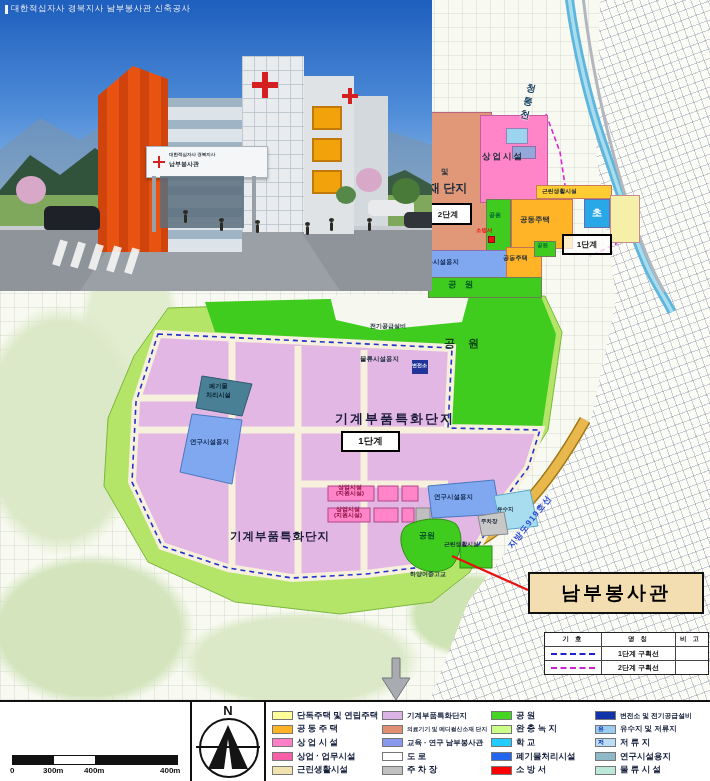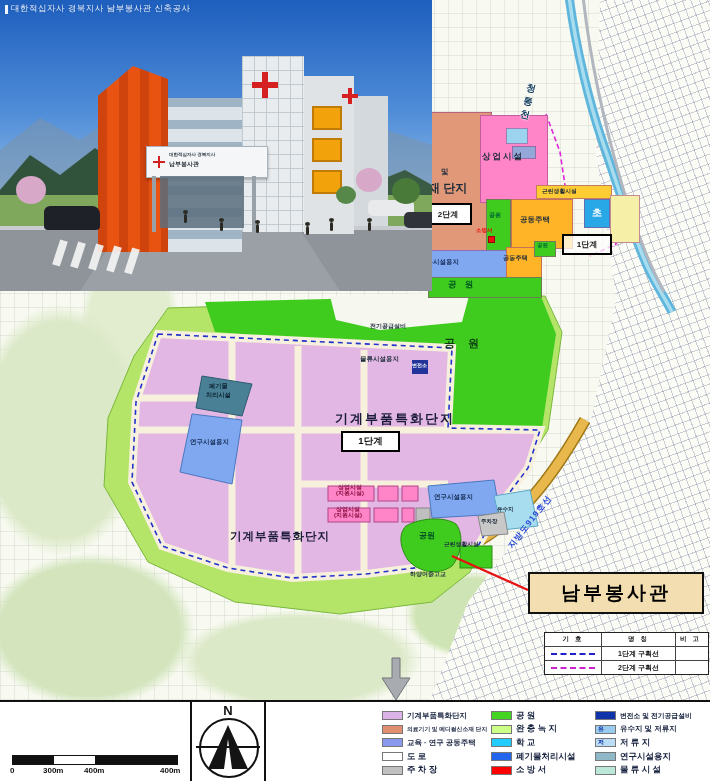--- a/index.html
+++ b/index.html
@@ -285,32 +285,54 @@
     <div class="vdiv" style="left:264px"></div>
     <div id="north">
       <div class="nlet">N</div>
       <div class="circ"></div>
       <div class="hline"></div>
       <svg width="48" height="44" style="position:absolute;left:8px;top:22px">
         <polygon points="24,0 4,44 20,44 24,14 28,44 44,44" fill="#141414"></polygon>
       </svg>
     </div>
     <div id="legend">
+      <div class="leg-col" style="left:2px">
+        <div class="leg-item">
+            <span class="sw" style="background: rgb(255, 255, 153);"></span>
+            <span>단독주택 및 연립주택</span>
+          </div>
+        <div class="leg-item">
+            <span class="sw" style="background: rgb(255, 180, 40);"></span>
+            <span>공 동 주 택</span>
+          </div>
+        <div class="leg-item">
+            <span class="sw" style="background: rgb(255, 126, 200);"></span>
+            <span>상 업 시 설</span>
+          </div>
+        <div class="leg-item">
+            <span class="sw" style="background: rgb(247, 95, 168);"></span>
+            <span>상업 · 업무시설</span>
+          </div>
+        <div class="leg-item">
+            <span class="sw" style="background: rgb(240, 227, 176);"></span>
+            <span>근린생활시설</span>
+          </div>
+      </div>
       <div class="leg-col" style="left:112px">
         <div class="leg-item f75">
             <span class="sw" style="background: rgb(220, 179, 230);"></span>
             <span>기계부품특화단지</span>
           </div>
         <div class="leg-item f58">
             <span class="sw" style="background: rgb(224, 144, 112);"></span>
             <span>의료기기 및 메디컬신소재 단지</span>
           </div>
         <div class="leg-item f75">
             <span class="sw" style="background: rgb(136, 153, 238);"></span>
-            <span>교육 · 연구 공동주택</span>
+            <span>교육 · 연구 남부봉사관</span>
           </div>
         <div class="leg-item">
             <span class="sw" style="background: rgb(255, 255, 255);"></span>
             <span>도          로</span>
           </div>
         <div class="leg-item">
             <span class="sw" style="background: rgb(192, 192, 192);"></span>
             <span>주  차  장</span>
           </div>
       </div>

